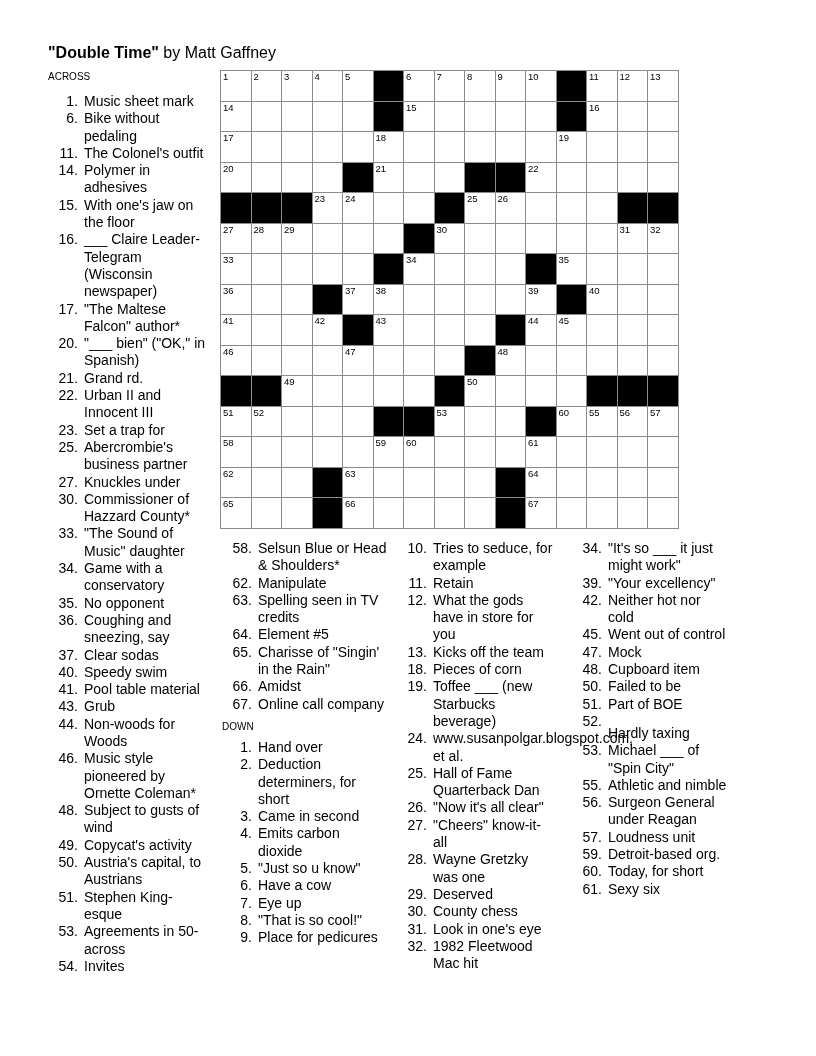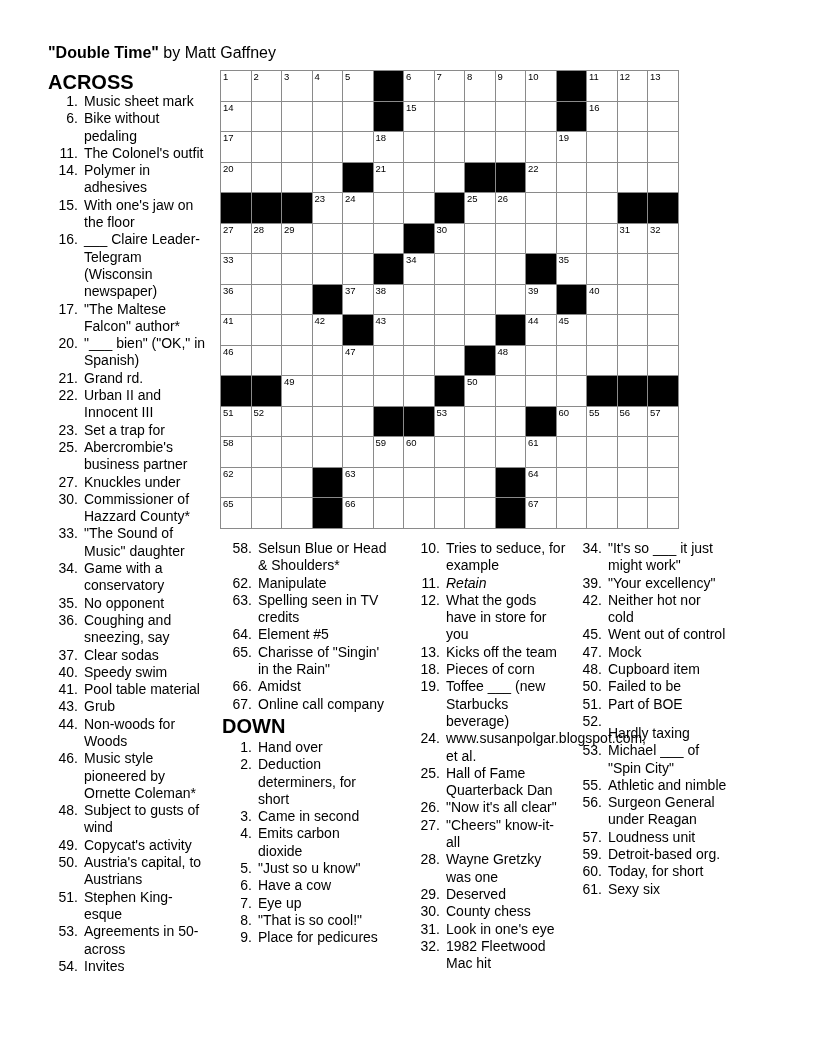--- a/index.html
+++ b/index.html
@@ -1,34 +1,34 @@
 <!DOCTYPE html>
 <html><head>
 <meta charset="utf-8">
 <style>
   html,body{margin:0;padding:0;background:#fff;}
   .page{position:relative;width:816px;height:1056px;background:#ffffff;overflow:hidden;
         font-family:"Liberation Sans","DejaVu Sans",sans-serif;color:#000;}
   .title{position:absolute;left:48px;top:44px;font-size:16px;white-space:pre;}
   .title .b{font-weight:bold;}
-  .hdr{font-weight:bold;font-size:20px;}
+  .hdr{font-weight:normal;font-size:10px;}
   .across-hdr{position:absolute;left:48px;top:71px;}
   
   .grid{position:absolute;left:220px;top:70px;display:grid;
         grid-template-columns:repeat(15,30.5px);grid-auto-rows:30.5px;
         border-top:1px solid #8a8a8a;border-left:1px solid #8a8a8a;}
   .cell{position:relative;box-sizing:border-box;background:#fff;
         border-right:1px solid #8a8a8a;border-bottom:1px solid #8a8a8a;}
   .cell.black{background:#000;}
   .cnum{position:absolute;top:1px;left:2px;font-size:9.5px;line-height:1;color:#000;}
   
   .cluecol{position:absolute;font-size:14px;line-height:17.3px;}
   .c1{left:48px;top:93px;}
   .c2{left:222px;top:540px;}
-  .c3{left:410px;top:540px;}
+  .c3{left:397px;top:540px;}
   .c4{left:572px;top:540px;}
   .clue{display:flex;align-items:flex-start;}
   .cnm{flex:none;width:30px;text-align:right;margin-right:6px;}
   .ctx{display:block;}
   .down-hdr{margin-top:5px;margin-bottom:2px;height:19px;}
 </style>
 </head>
 <body>
 
 <div class="page">
@@ -594,21 +594,21 @@
       </div>
   </div>
 
   <div id="col3" class="cluecol c3">
       <div class="clue">
         <span class="cnm">10.</span>
         <span class="ctx" style="width: 120.5px;">Tries to seduce, for example</span>
       </div>
       <div class="clue">
         <span class="cnm">11.</span>
-        <span class="ctx" style="width: 120.5px; font-style: italic;">Retain</span>
+        <span class="ctx" style="width: 120.5px;">Retain</span>
       </div>
       <div class="clue">
         <span class="cnm">12.</span>
         <span class="ctx" style="width: 120.5px;">What the gods have in store for you</span>
       </div>
       <div class="clue">
         <span class="cnm">13.</span>
         <span class="ctx" style="width: 120.5px;">Kicks off the team</span>
       </div>
       <div class="clue">

